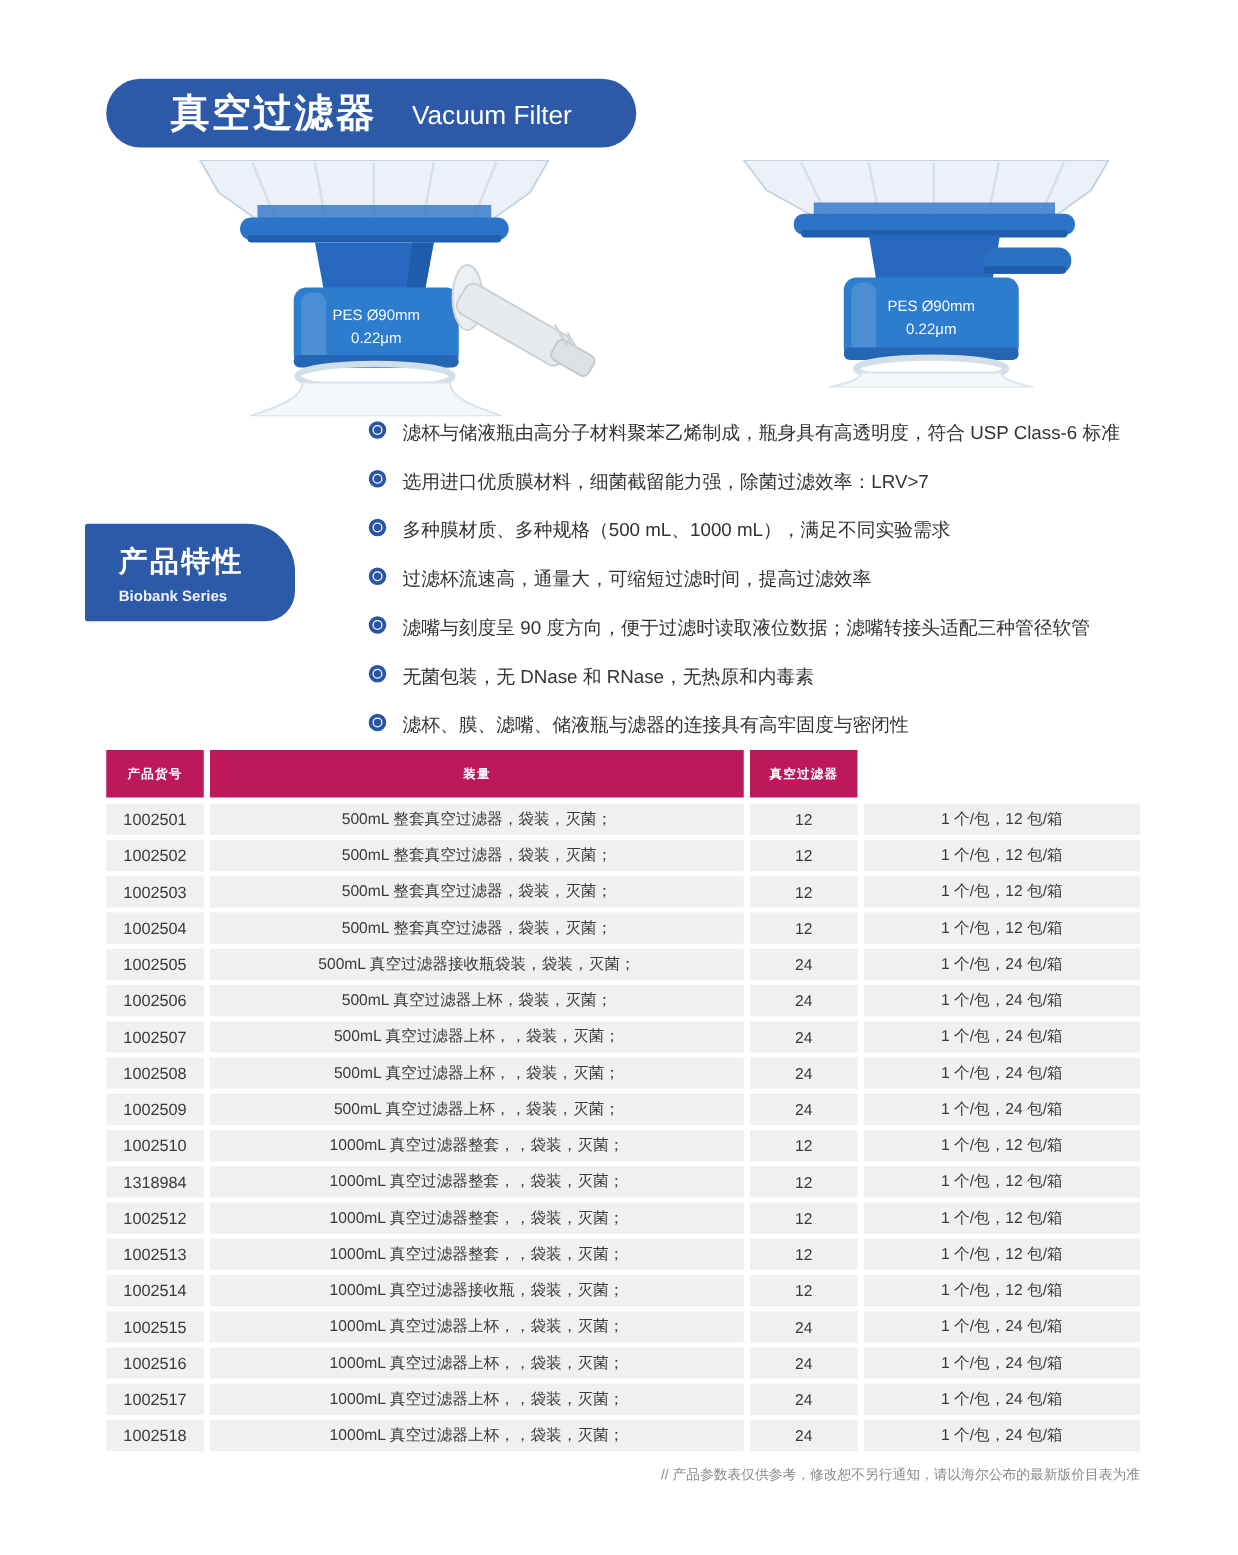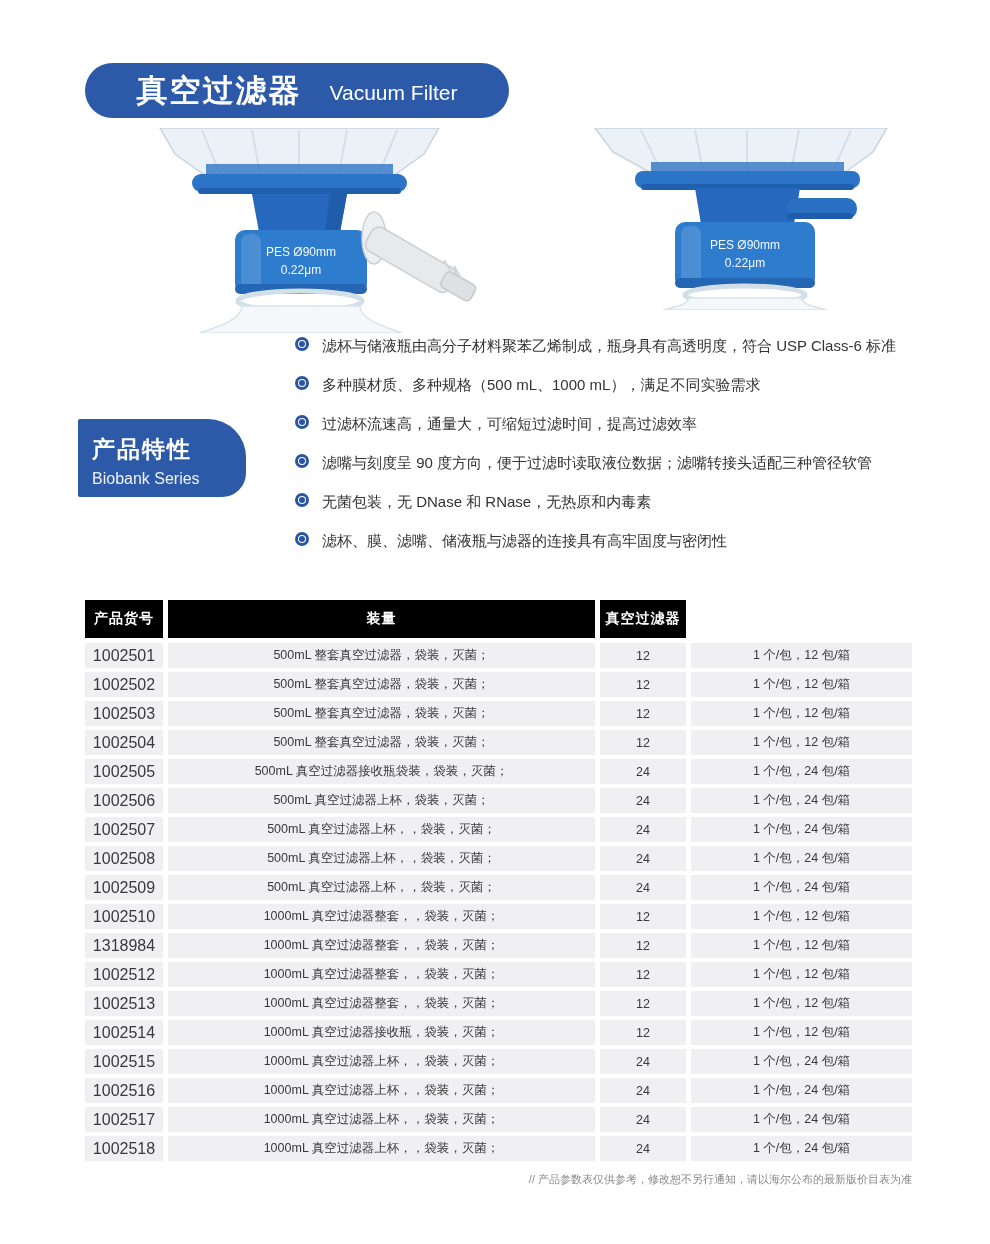--- a/index.html
+++ b/index.html
@@ -15,26 +15,26 @@
     display:flex;align-items:center;justify-content:center;gap:28px;color:#fff;
   }
   .banner-cn{font-size:31px;font-weight:bold;letter-spacing:2px;}
   .banner-en{font-size:21px;position:relative;top:2px;text-align:right;}
   
   .photo{position:absolute;}
   .photo-left{left:92px;top:128px;width:415px;height:205px;}
   .photo-right{left:555px;top:128px;width:372px;height:182px;}
   
   .badge{
-    position:absolute;left:78px;top:419px;width:168px;height:78px;
+    position:absolute;left:68px;top:419px;width:168px;height:78px;
     background:#2d5aa8;border-radius:2px 38px 24px 2px;color:#fff;
-    box-sizing:border-box;padding:15px 0 0 14px;
+    box-sizing:border-box;padding:15px 0 0 27px;
   }
   .badge-cn{font-size:23px;font-weight:bold;letter-spacing:2px;}
-  .badge-en{font-size:16px;margin-top:5px;opacity:.92;}
+  .badge-en{font-size:12px;margin-top:5px;opacity:.92;font-weight:bold;}
   
   .features{
     position:absolute;left:295px;top:337px;width:660px;margin:0;padding:0;list-style:none;
   }
   .feature{display:flex;align-items:flex-start;gap:13px;margin-bottom:20px;}
   .bullet{
     flex:0 0 auto;width:14px;height:14px;box-sizing:border-box;
     border:3px solid #2a55a4;border-radius:50%;position:relative;background:#fff;
   }
   .bullet::after{
@@ -42,29 +42,29 @@
     background:#2a55a4;border-radius:50%;
   }
   .ftext{font-size:15px;color:#333;white-space:nowrap;}
   
   .table{position:absolute;left:85px;top:600px;width:827px;}
   .thead,.trow{
     display:grid;grid-template-columns:78px 427px 86px 221px;column-gap:5px;
   }
   .thead{margin-bottom:5px;}
   .hcell{
-    background:#000000;color:#fff;font-size:14px;font-weight:bold;
+    background:#be185d;color:#fff;font-size:10px;font-weight:bold;
     height:38px;display:flex;align-items:center;justify-content:center;letter-spacing:1px;
   }
   .trow{margin-bottom:4px;}
   .cell{
     background:#f0eff1;height:25px;display:flex;align-items:center;justify-content:center;
     font-size:12.5px;color:#3a3a3a;white-space:nowrap;
   }
-  .cell-code{font-size:16px;}
+  .cell-code{font-size:13px;}
   
   .footnote{
     position:absolute;right:78px;top:1172px;font-size:11px;color:#8a8a8a;white-space:nowrap;
   }
   svg text{font-family:"Liberation Sans","DejaVu Sans",sans-serif;}
 </style>
 </head>
 <body>
 
 <div class="page">
@@ -132,20 +132,24 @@
     <div class="badge-en">Biobank Series</div>
   </div>
 
   <ul class="features" id="features">
       <li class="feature">
         <span class="bullet"></span>
         <span class="ftext">滤杯与储液瓶由高分子材料聚苯乙烯制成，瓶身具有高透明度，符合 USP Class-6 标准</span>
       </li>
       <li class="feature">
         <span class="bullet"></span>
+        <span class="ftext">选用进口优质膜材料，细菌截留能力强，除菌过滤效率：LRV&gt;7</span>
+      </li>
+      <li class="feature">
+        <span class="bullet"></span>
         <span class="ftext">多种膜材质、多种规格（500 mL、1000 mL），满足不同实验需求</span>
       </li>
       <li class="feature">
         <span class="bullet"></span>
         <span class="ftext">过滤杯流速高，通量大，可缩短过滤时间，提高过滤效率</span>
       </li>
       <li class="feature">
         <span class="bullet"></span>
         <span class="ftext">滤嘴与刻度呈 90 度方向，便于过滤时读取液位数据；滤嘴转接头适配三种管径软管</span>
       </li>

